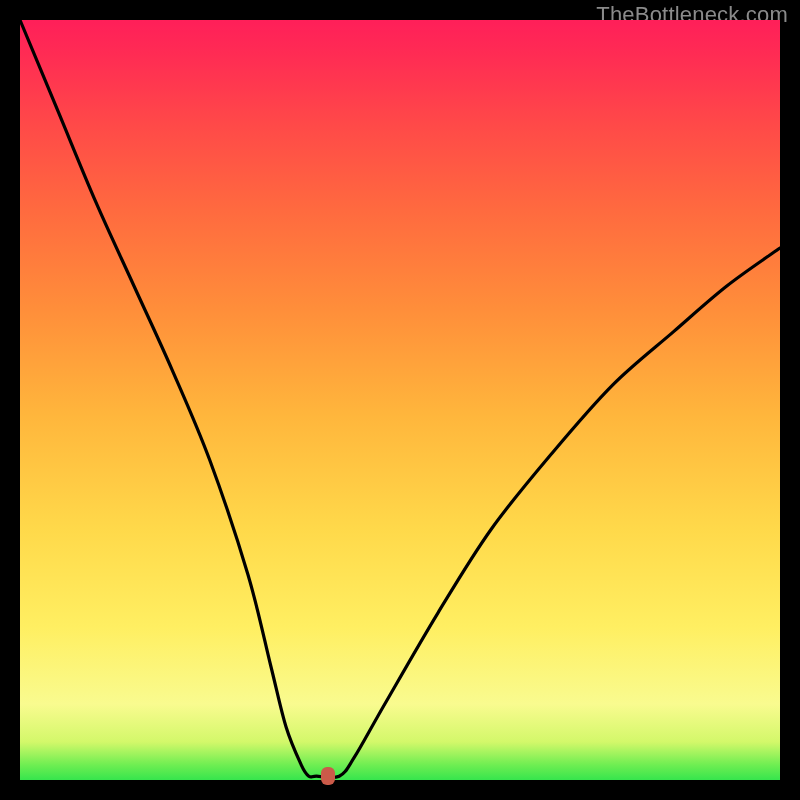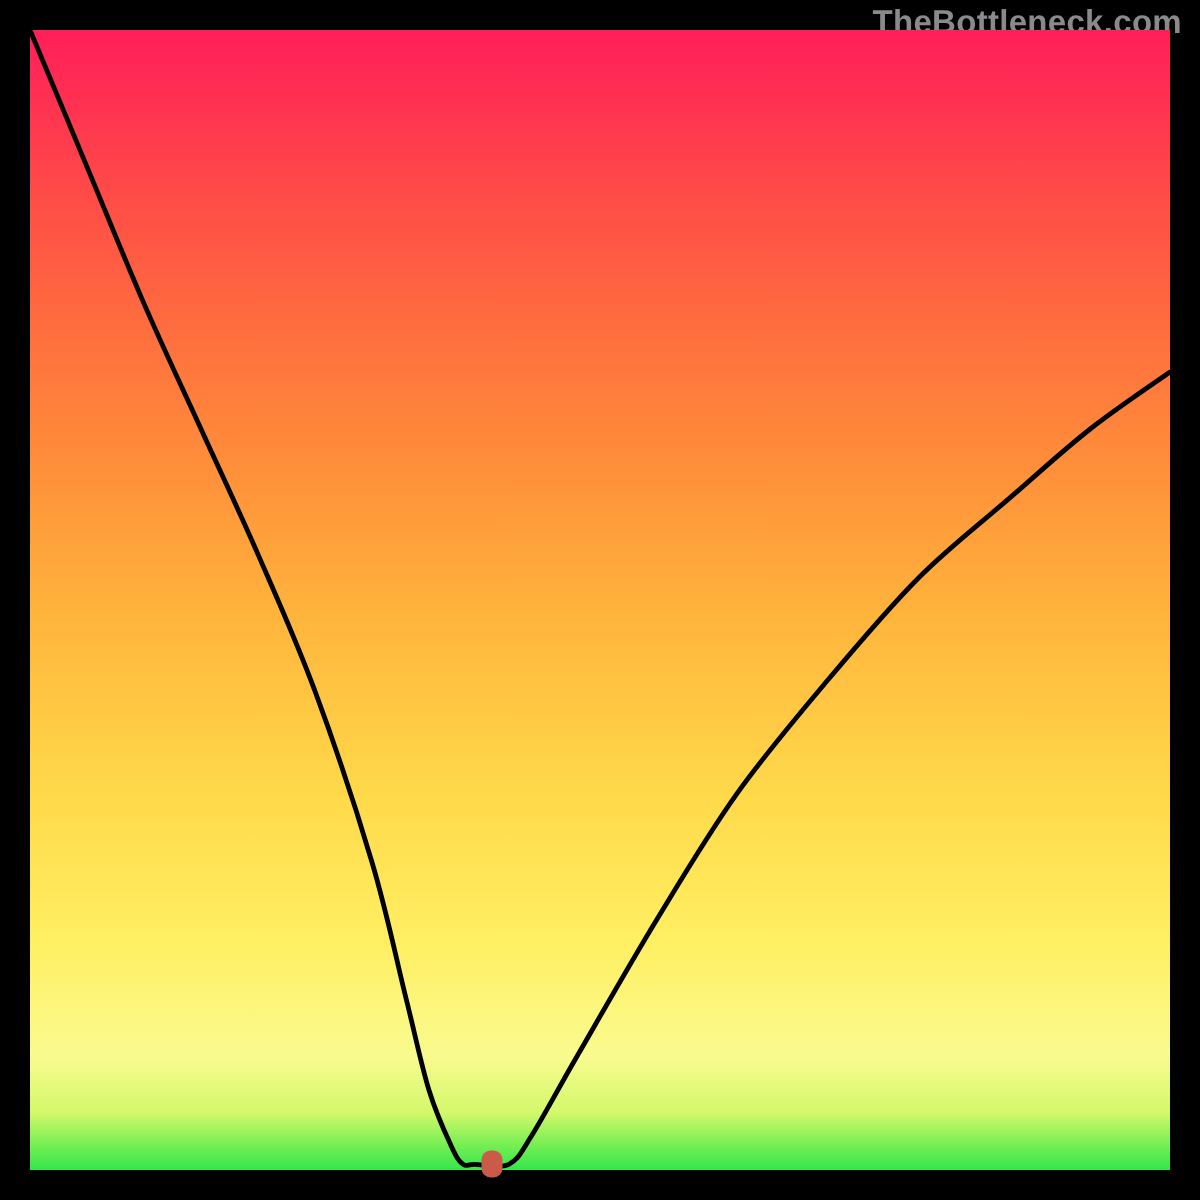--- a/index.html
+++ b/index.html
@@ -53,21 +53,21 @@
     border-radius: 6px;
     background: #cb5a49;
     transform: translate(-50%, -50%);
   }
   .watermark {
     position: absolute;
     top: 2px;
     right: 12px;
     color: #8a8a8a;
     font-size: 22px;
-    font-weight: 700;
+    font-weight: 400;
     letter-spacing: 0.2px;
     user-select: none;
   }
 </style>
 </head>
 <body>
 
 <div class="frame">
   <div class="watermark">TheBottleneck.com</div>
   <div class="plot-area">

